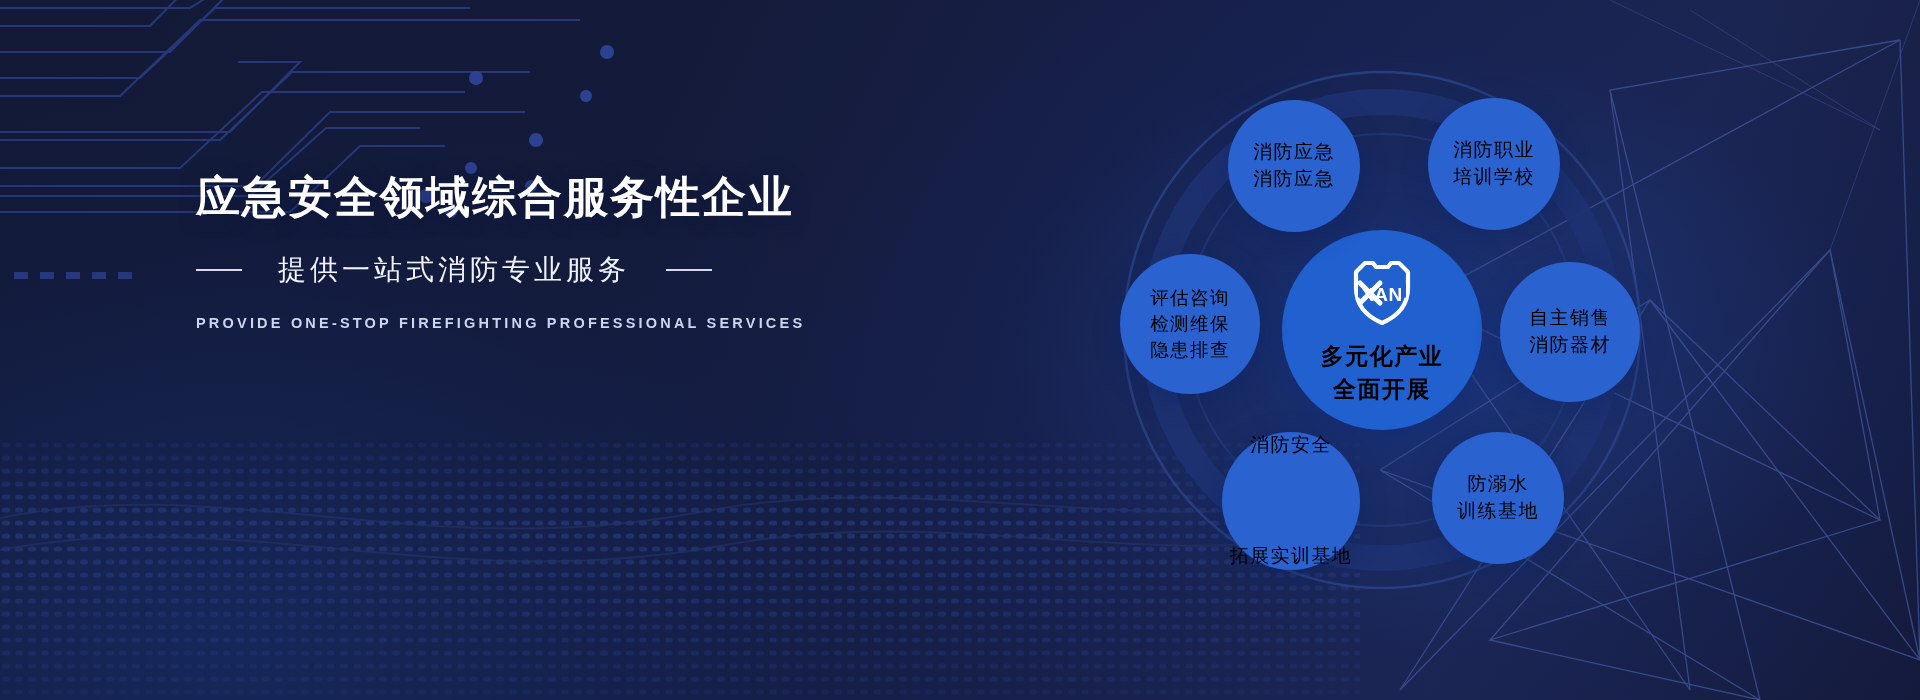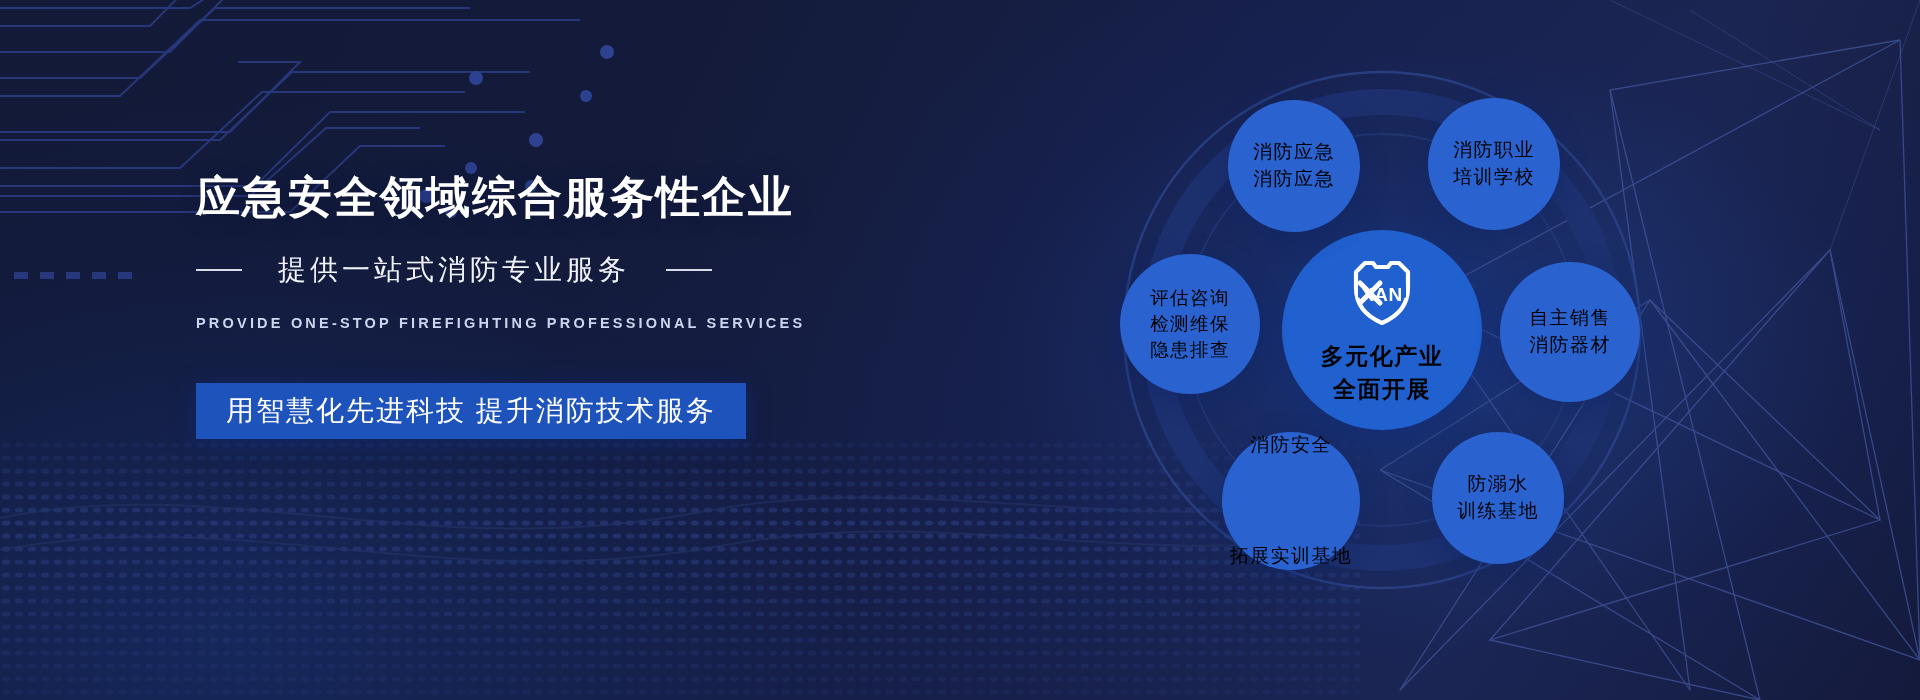--- a/index.html
+++ b/index.html
@@ -169,21 +169,20 @@
     <h1 class="headline">应急安全领域综合服务性企业</h1>
 
     <div class="subline-row">
       <i class="dash"></i>
       <div class="subline">提供一站式消防专业服务</div>
       <i class="dash"></i>
     </div>
 
     <div class="eyebrow">PROVIDE ONE-STOP FIREFIGHTING PROFESSIONAL SERVICES</div>
 
-    <button class="cta" type="button">用智慧化先进科技  提升消防技术服务</button>
   </div>
 
   <div class="diagram">
 
     <svg class="rings" width="760" height="620" viewBox="0 0 760 620">
       <circle cx="322" cy="290" r="228" fill="none" stroke="#1e3070" stroke-width="26" opacity="0.95"></circle>
       <circle cx="322" cy="290" r="258" fill="none" stroke="#2c4489" stroke-width="2.5" opacity="0.8"></circle>
       <circle cx="322" cy="290" r="196" fill="none" stroke="#2c4489" stroke-width="2" opacity="0.45"></circle>
     </svg>
 

